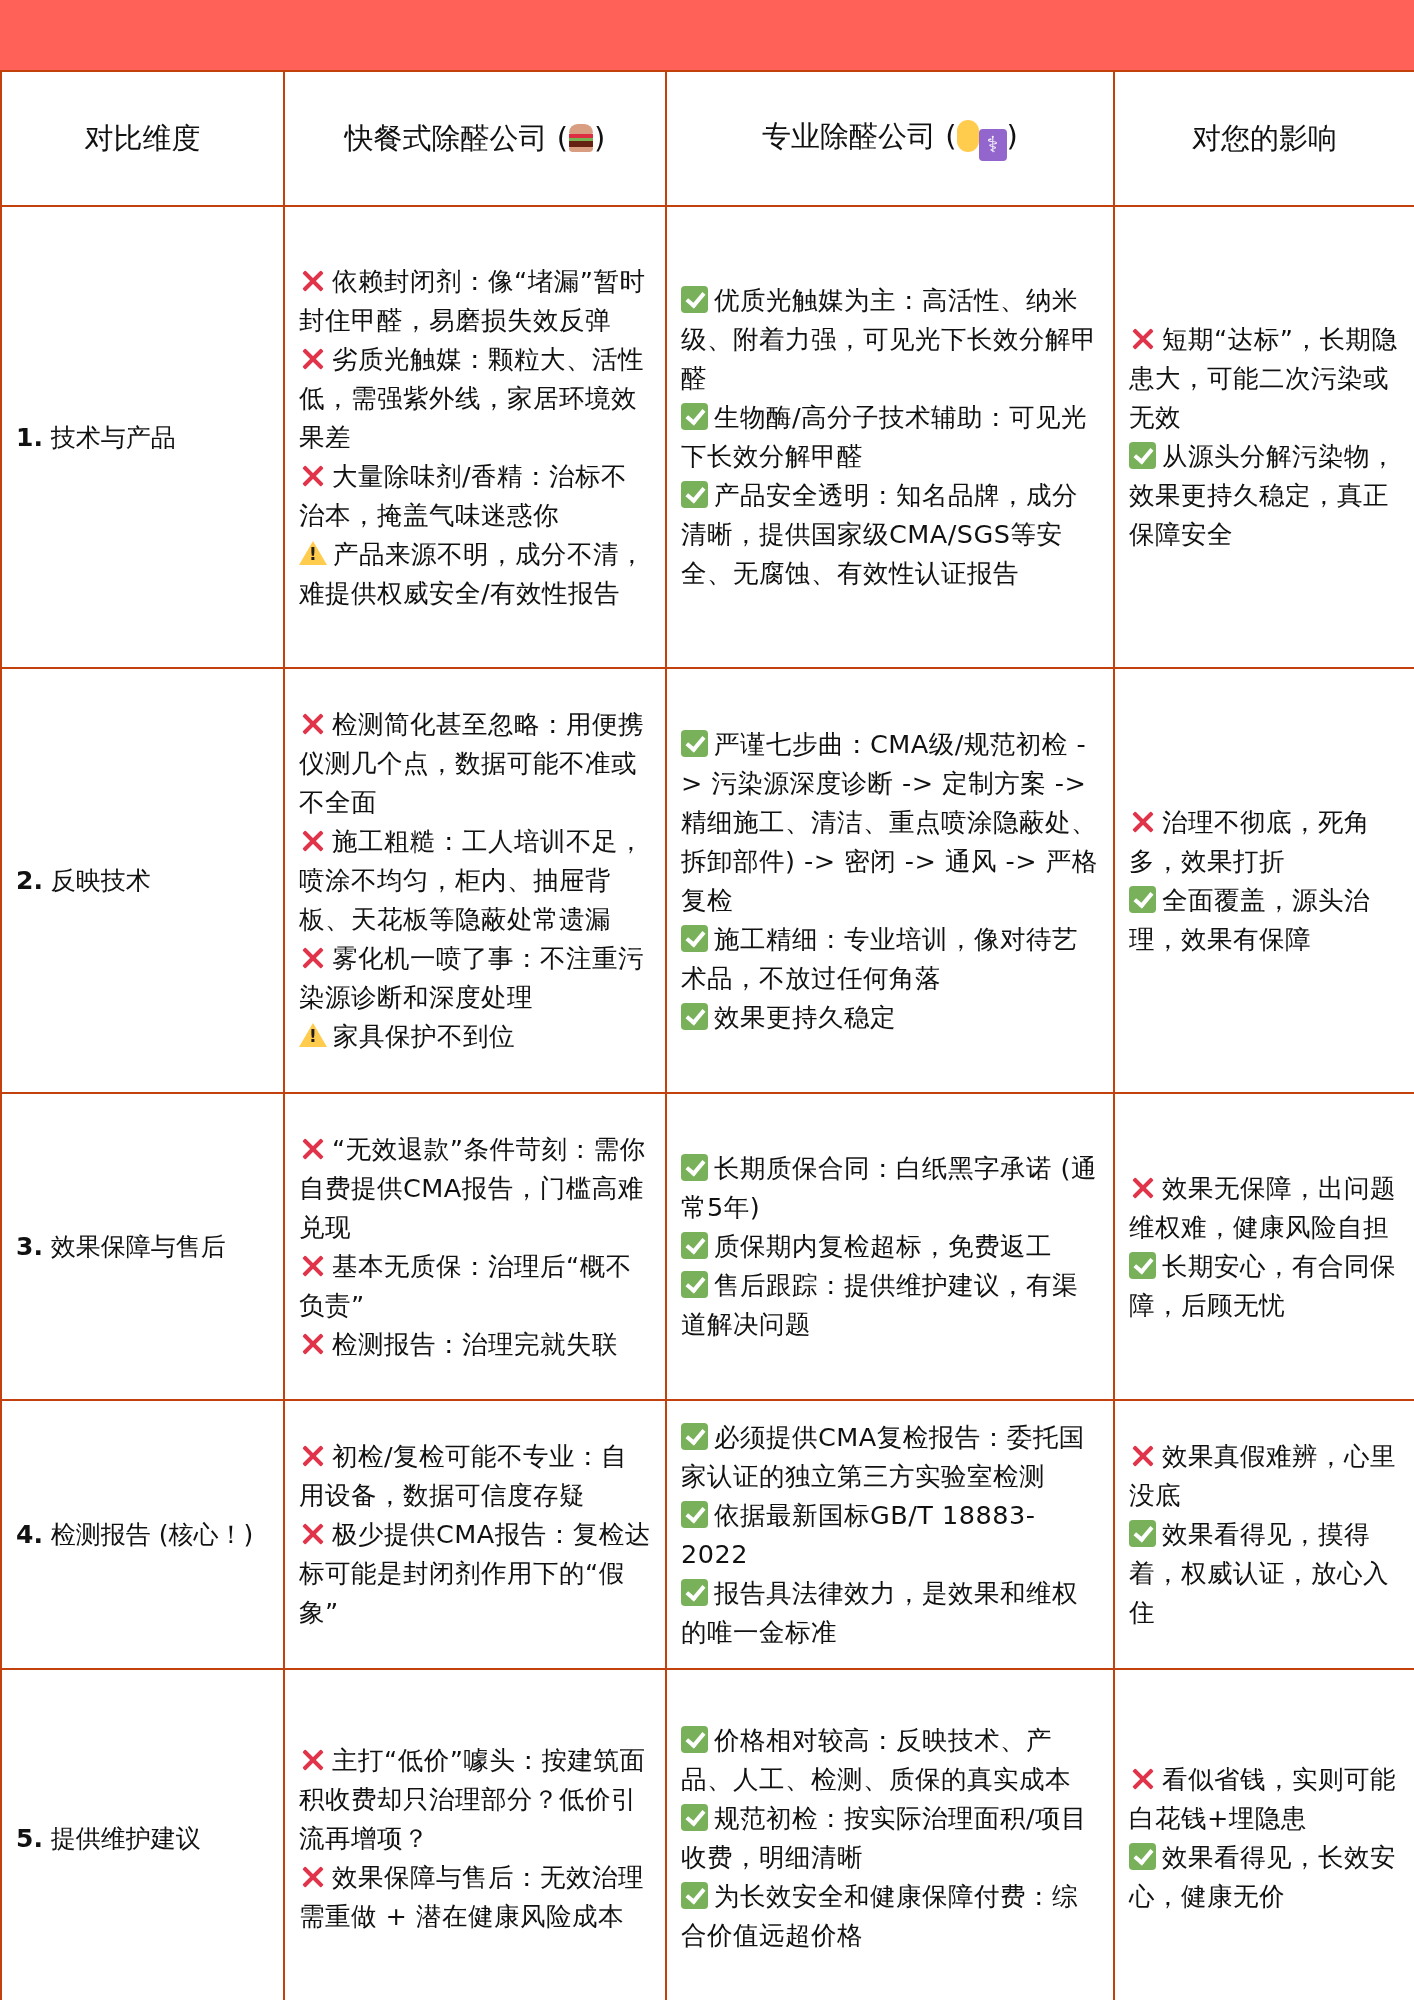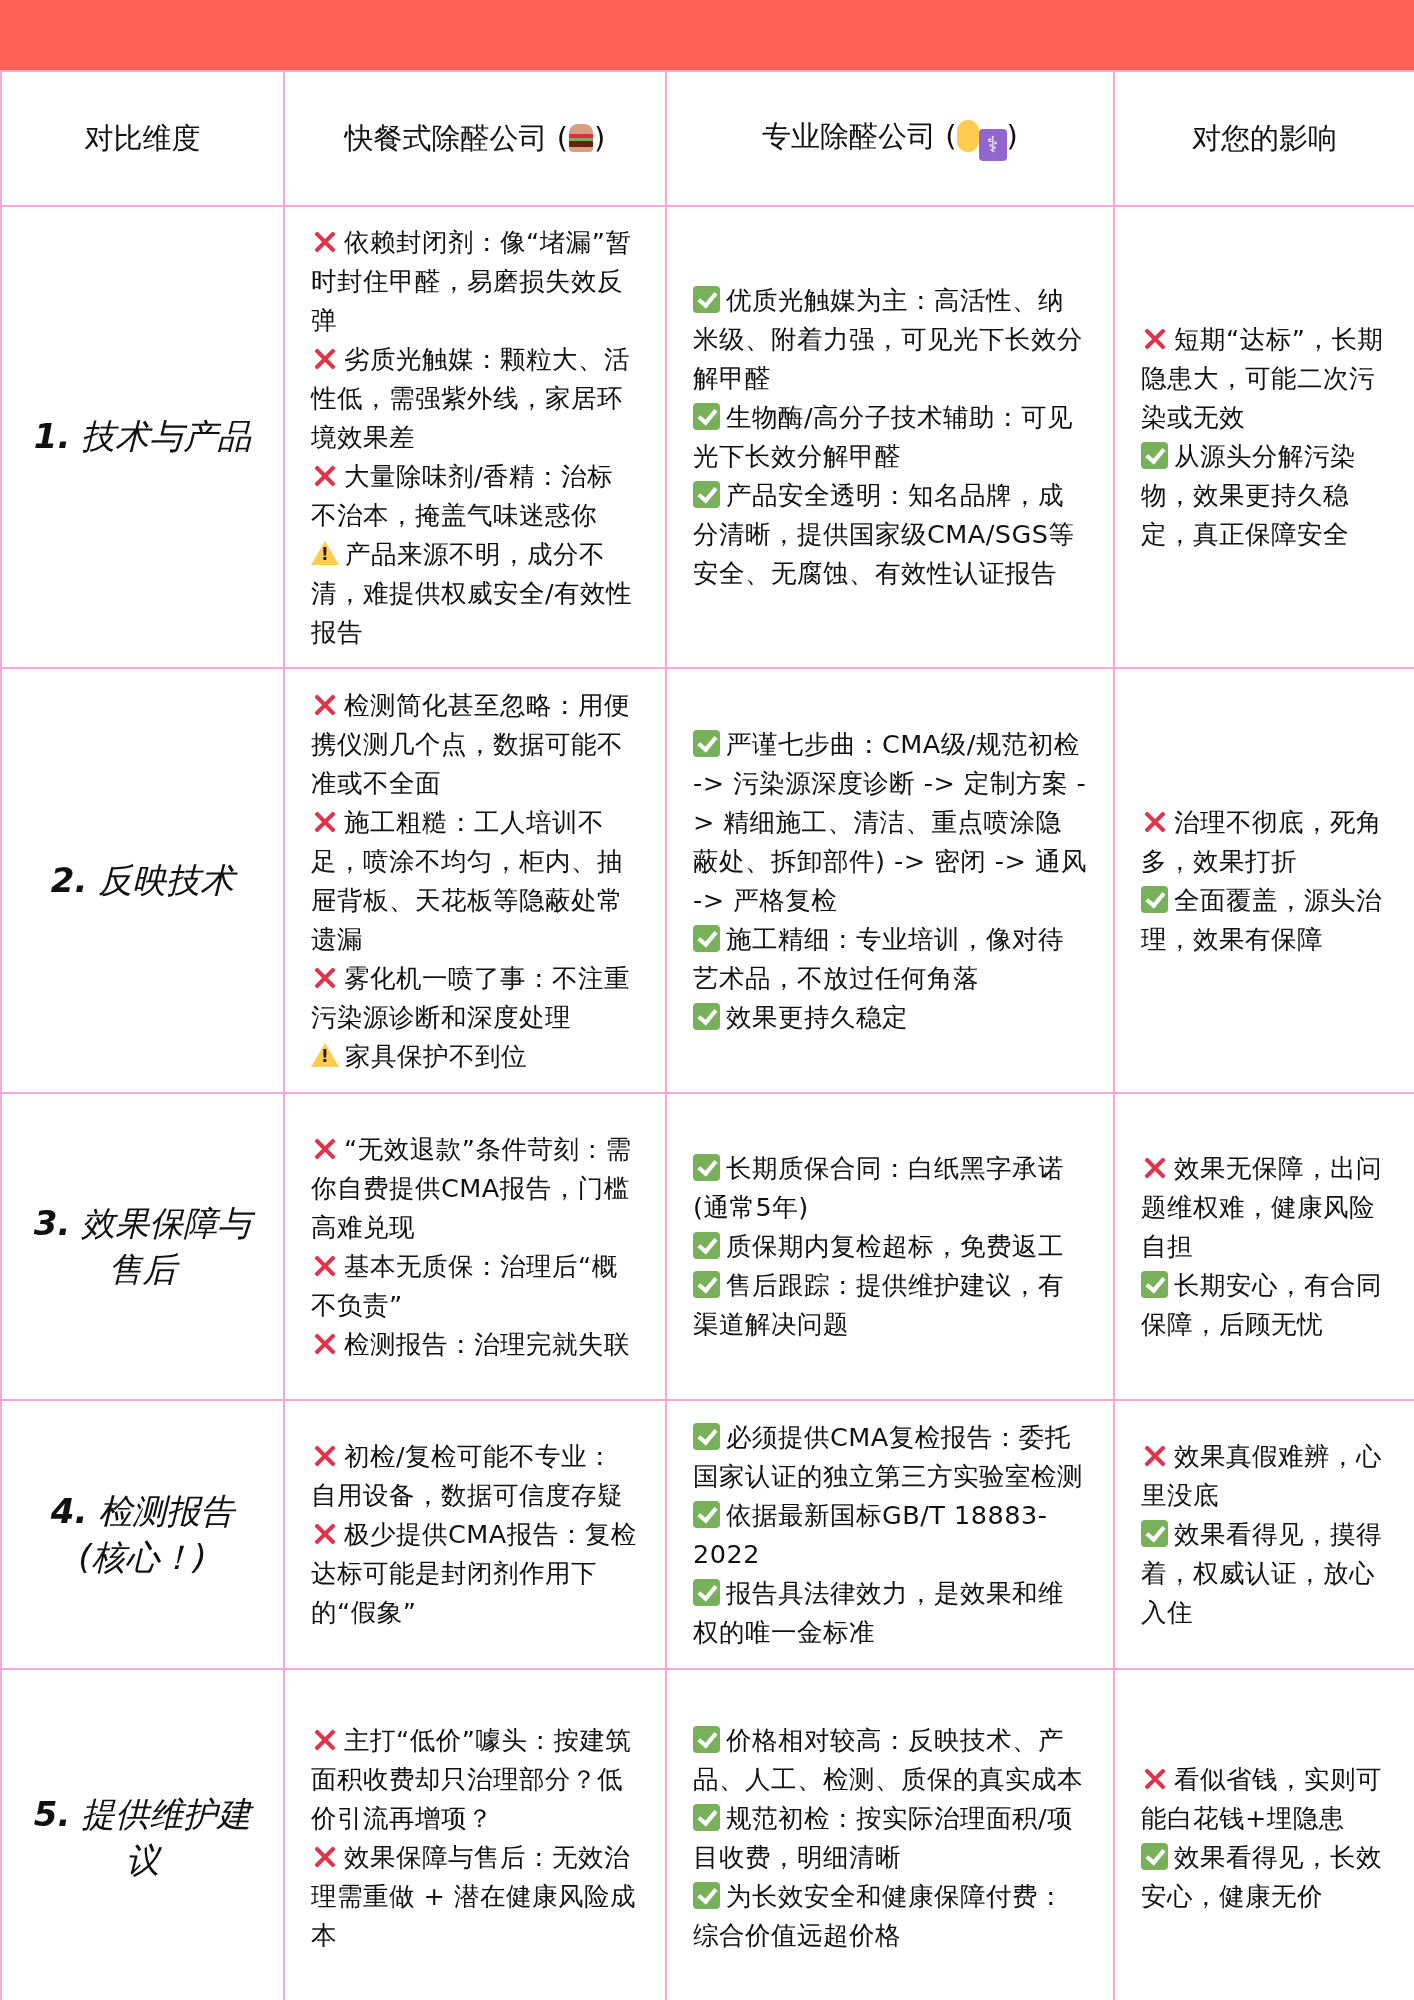--- a/index.html
+++ b/index.html
@@ -1,22 +1,22 @@
 <!DOCTYPE html>
 <html><head>
 <meta charset="utf-8">
 <style>
   html, body { margin: 0; padding: 0; background: #ffffff; }
   body { width: 1414px; height: 2000px; overflow: hidden; font-family: "DejaVu Sans", "Liberation Sans", sans-serif; color: #111; }
   .banner { position: absolute; left: 0; top: 0; width: 1414px; height: 70px; background: #FF6159; }
   table.cmp { position: absolute; left: 0; top: 70px; width: 1414px; border-collapse: collapse; table-layout: fixed; }
-  table.cmp td, table.cmp th { border: 2px solid #f9a8d4; vertical-align: middle; padding: 0 26px; }
+  table.cmp td, table.cmp th { border: 2px solid #c2410c; vertical-align: middle; padding: 0 14px; }
   table.cmp th { height: 133px; font-weight: normal; font-size: 29px; text-align: center; color: #111; }
   col.c1 { width: 283px; } col.c2 { width: 382px; } col.c3 { width: 448px; } col.c4 { width: 301px; }
-  td.dim { text-align: center; font-size: 34px; font-style: italic; }
+  td.dim { text-align: left; font-size: 25px; }
   td.dim .num { font-weight: bold; }
   .cell { font-size: 25.5px; line-height: 39px; letter-spacing: 0.5px; }
   .item { display: block; }
   .ico { display: inline-block; width: 27px; height: 27px; vertical-align: -4px; margin-right: 6px; position: relative; }
   .ico.cross::before, .ico.cross::after { content: ""; position: absolute; left: 12px; top: 1px; width: 4px; height: 26px; background: #E0344A; border-radius: 1px; }
   .ico.cross::before { transform: rotate(45deg); }
   .ico.cross::after { transform: rotate(-45deg); }
   .ico.check { background: #78B159; border-radius: 4px; }
   .ico.check::after { content: ""; position: absolute; left: 9px; top: 3px; width: 7px; height: 14px; border: solid #fff; border-width: 0 4px 4px 0; transform: rotate(40deg); }
   .ico.warn { width: 0; height: 0; border-left: 14px solid transparent; border-right: 14px solid transparent; border-bottom: 24px solid #FFCC4D; vertical-align: -2px; }

